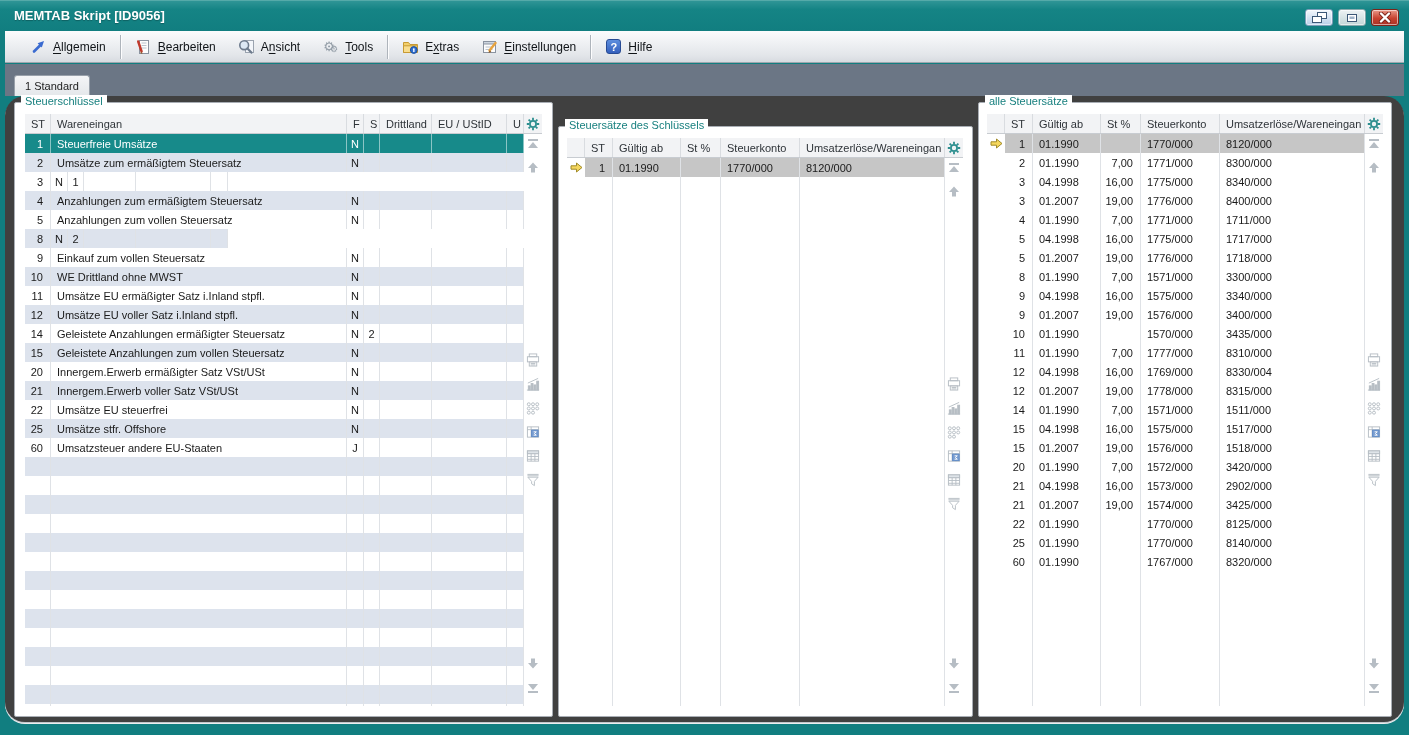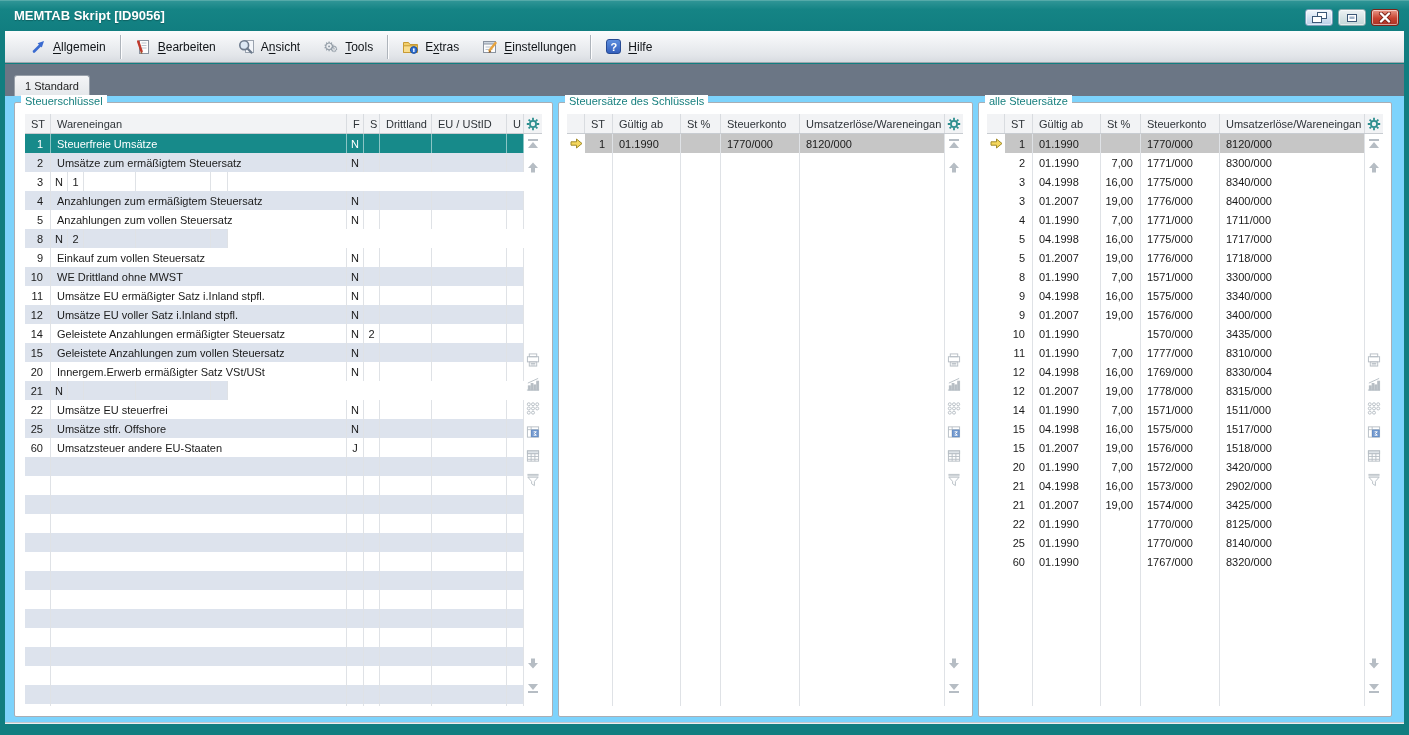--- a/index.html
+++ b/index.html
@@ -32,27 +32,27 @@
     display:flex;align-items:center;justify-content:center;}
   .gearchar{color:#949ea8;font-size:13px;line-height:1;}
   .gearchar.small{font-size:9px;margin-left:-5px;margin-top:6px;}
   
   .slate{position:absolute;top:62px;left:5px;right:5px;height:33px;background:#6b7685;
     border-top:1px solid #117e80;}
   .tab{position:absolute;top:74px;left:14px;height:21px;padding:0 10px;
     background:linear-gradient(#f4f5f7,#e4e7ea);border:1px solid #98a0aa;border-bottom:none;
     border-radius:3px 3px 0 0;font-size:11px;color:#222;display:flex;align-items:center;}
   
-  .content{position:absolute;top:95px;left:5px;right:5px;bottom:13px;background:#7dd3fc;
-    box-shadow:0 1px 0 #c2c7cc, 0 2px 0 #eceef0;}
+  .content{position:absolute;top:95px;left:5px;right:5px;bottom:13px;background:#404040;
+    box-shadow:0 1px 0 #c2c7cc, 0 2px 0 #eceef0;border-radius:20px;}
   .group{position:absolute;top:6px;bottom:5px;border:1px solid #a9aeb5;border-radius:2px;background:#fff;}
   .group-label{position:absolute;top:-8px;left:6px;background:#fff;padding:0 4px;
     font-size:11px;color:#18807f;}
   .g-left{left:9px;width:539px;}
-  .g-mid{left:553px;width:415px;}
+  .g-mid{left:553px;width:415px;margin-top:24px;}
   .g-right{left:973px;width:414px;}
   
   .tbl{position:absolute;top:11px;display:flex;overflow:hidden;bottom:10px;}
   .t-left{left:10px;width:517px;}
   .t-mid{left:8px;width:396px;}
   .t-right{left:8px;width:396px;}
   .grid{display:flex;flex-direction:column;}
   .trow{display:flex;height:19px;flex:0 0 19px;}
   .thead{height:20px;flex:0 0 20px;background:#f2f3f5;border-bottom:1px solid #c8ccd1;}
   .hcell{font-size:11px;color:#2e3338;display:flex;align-items:center;padding-left:6px;
@@ -311,20 +311,21 @@
                 <div class="cell a-r" style="width: 26px; flex: 0 0 26px;">20</div>
                 <div class="cell a-l" style="width: 296px; flex: 0 0 296px;">Innergem.Erwerb ermäßigter Satz VSt/USt</div>
                 <div class="cell a-c" style="width: 17px; flex: 0 0 17px;">N</div>
                 <div class="cell a-c" style="width: 16px; flex: 0 0 16px;"></div>
                 <div class="cell a-l" style="width: 52px; flex: 0 0 52px;"></div>
                 <div class="cell a-l" style="width: 75px; flex: 0 0 75px;"></div>
                 <div class="cell a-l" style="width: 17px; flex: 0 0 17px;"></div>
               </div>
               <div class="trow stripe">
                 <div class="cell a-r" style="width: 26px; flex: 0 0 26px;">21</div>
+                <div class="cell a-l" style="width: 296px; flex: 0 0 296px;">Innergem.Erwerb voller Satz VSt/USt</div>
                 <div class="cell a-c" style="width: 17px; flex: 0 0 17px;">N</div>
                 <div class="cell a-c" style="width: 16px; flex: 0 0 16px;"></div>
                 <div class="cell a-l" style="width: 52px; flex: 0 0 52px;"></div>
                 <div class="cell a-l" style="width: 75px; flex: 0 0 75px;"></div>
                 <div class="cell a-l" style="width: 17px; flex: 0 0 17px;"></div>
               </div>
               <div class="trow">
                 <div class="cell a-r" style="width: 26px; flex: 0 0 26px;">22</div>
                 <div class="cell a-l" style="width: 296px; flex: 0 0 296px;">Umsätze EU steuerfrei</div>
                 <div class="cell a-c" style="width: 17px; flex: 0 0 17px;">N</div>

